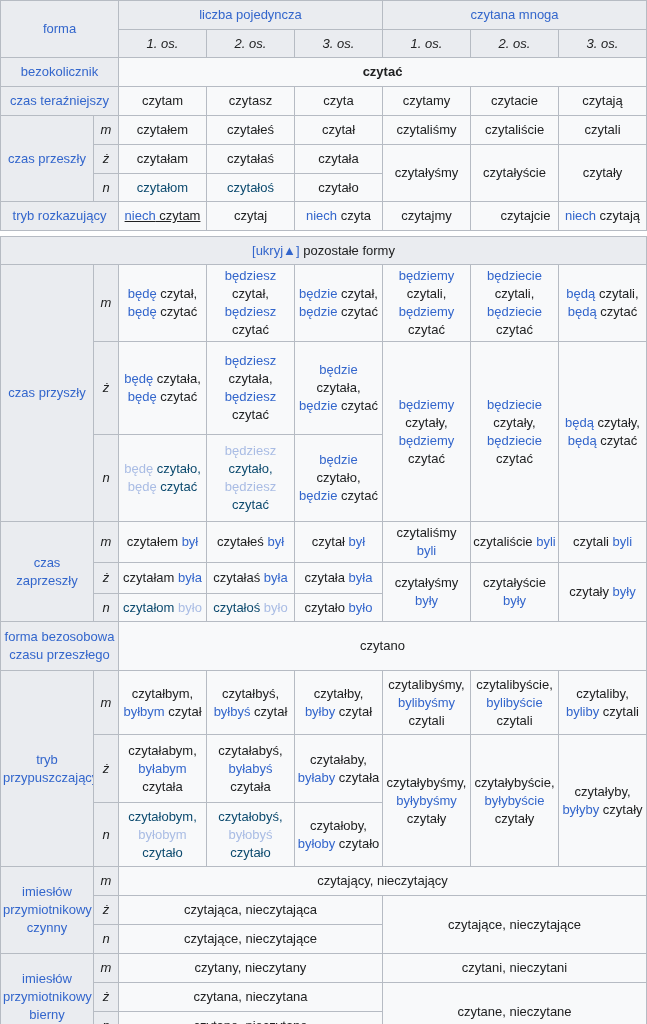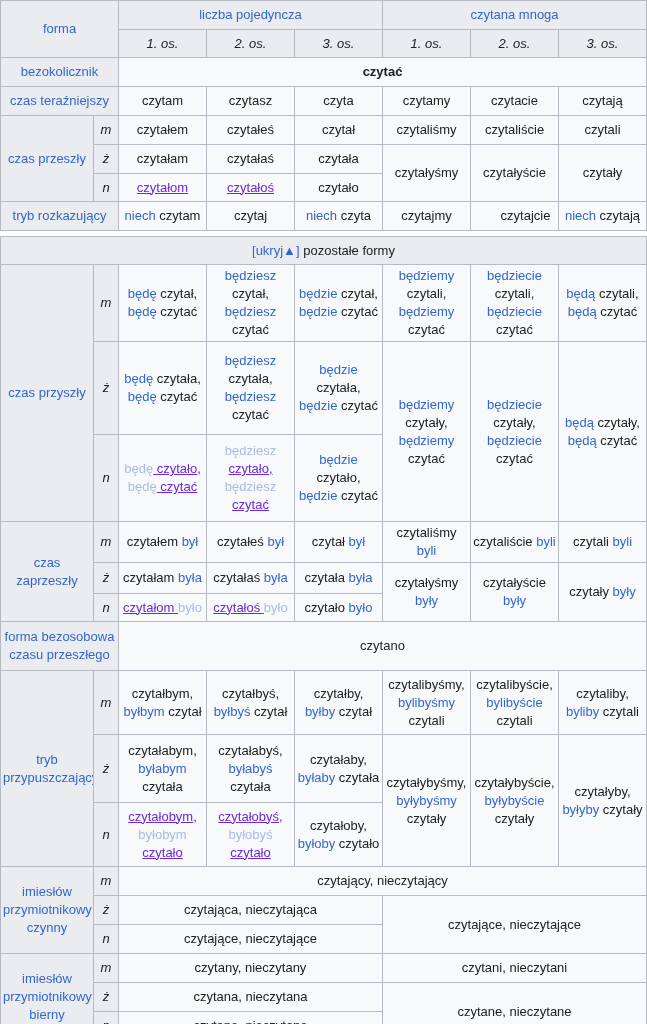--- a/index.html
+++ b/index.html
@@ -28,21 +28,21 @@
     padding:2px 2px;
     overflow:hidden;
   }
   .ln{line-height:18px;}
   td.c-label,td.c-gender,td.c-head{background:#eaecf0;}
   td.c-data{background:#f8f9fa;}
   td.c-gender{font-style:italic;}
   .s-p{color:#202122;}
   .s-l{color:#3366cc;}
   .s-b{color:#202122;font-weight:700;}
-  .s-f{color:#6d28d9;text-decoration:underline;}
+  .s-f{color:#0c4a6e;}
   .s-g{color:#a9bce4;}
   .s-i{color:#202122;font-style:italic;}
 </style>
 </head>
 <body>
 
 <div id="page">
   <table class="conj">
       <colgroup>
         <col style="width: 93px;">
@@ -177,21 +177,21 @@
             <div class="ln"><span class="s-f">czytałoś</span></div>
           </td>
           <td class="c-data" style="height: 23px;">
             <div class="ln"><span class="s-p">czytało</span></div>
           </td>
         </tr>
         <tr>
           <td class="c-label" colspan="2" style="height: 24px;">
             <div class="ln"><span class="s-l">tryb rozkazujący</span></div>
           </td>
-          <td class="c-data" style="height: 24px;">
+          <td class="c-data" style="height: 24px; text-decoration: underline;">
             <div class="ln"><span class="s-l">niech</span><span class="s-p"> czytam</span></div>
           </td>
           <td class="c-data" style="height: 24px;">
             <div class="ln"><span class="s-p">czytaj</span></div>
           </td>
           <td class="c-data" style="height: 24px;">
             <div class="ln"><span class="s-l">niech</span><span class="s-p"> czyta</span></div>
           </td>
           <td class="c-data" style="height: 24px;">
             <div class="ln"><span class="s-p">czytajmy</span></div>

